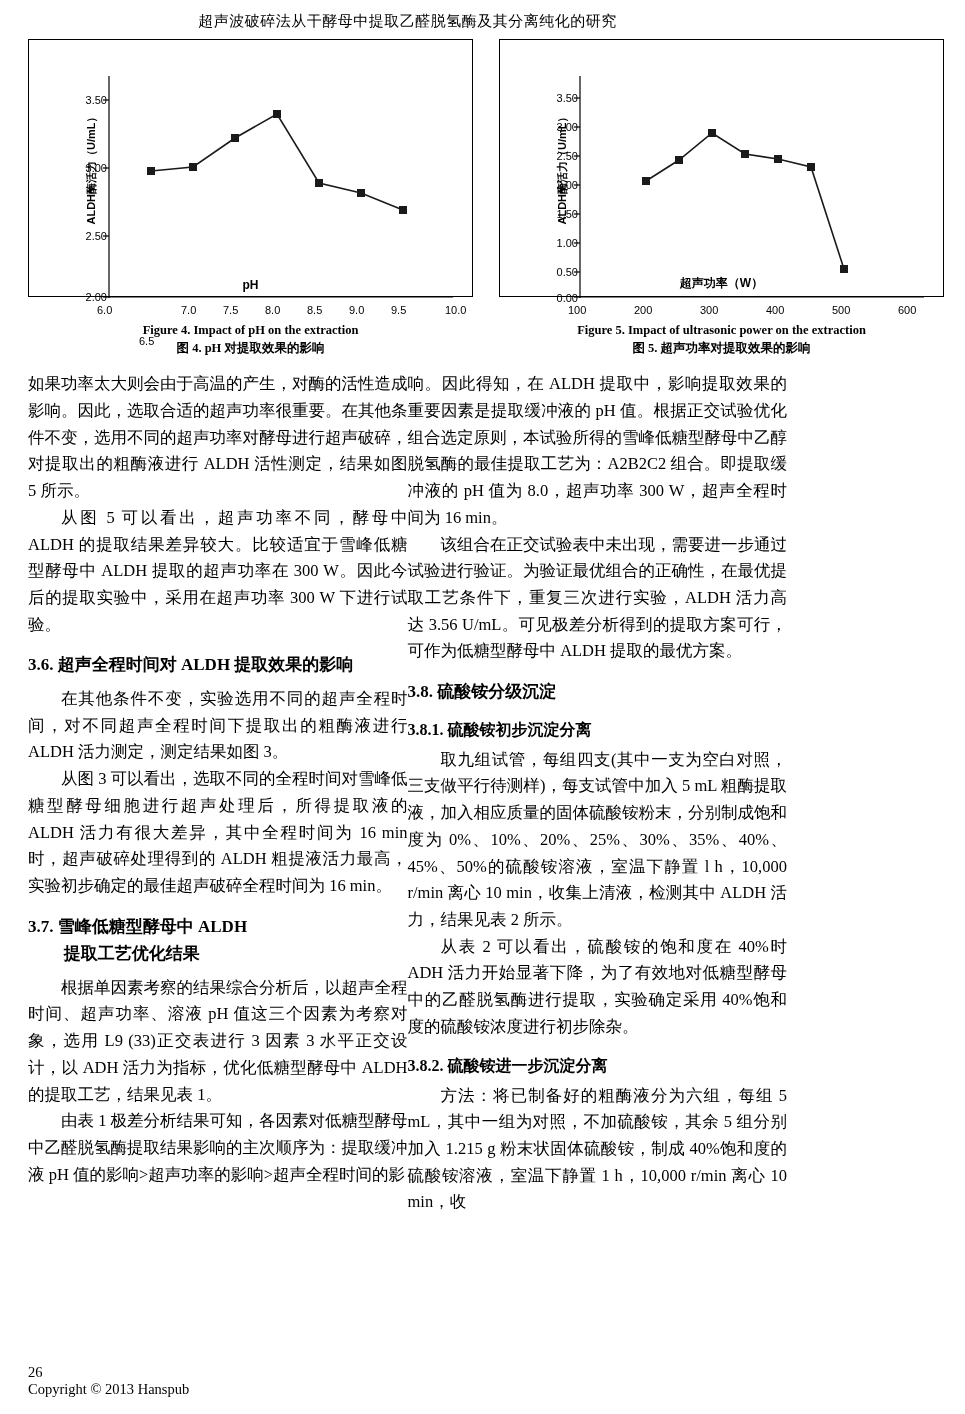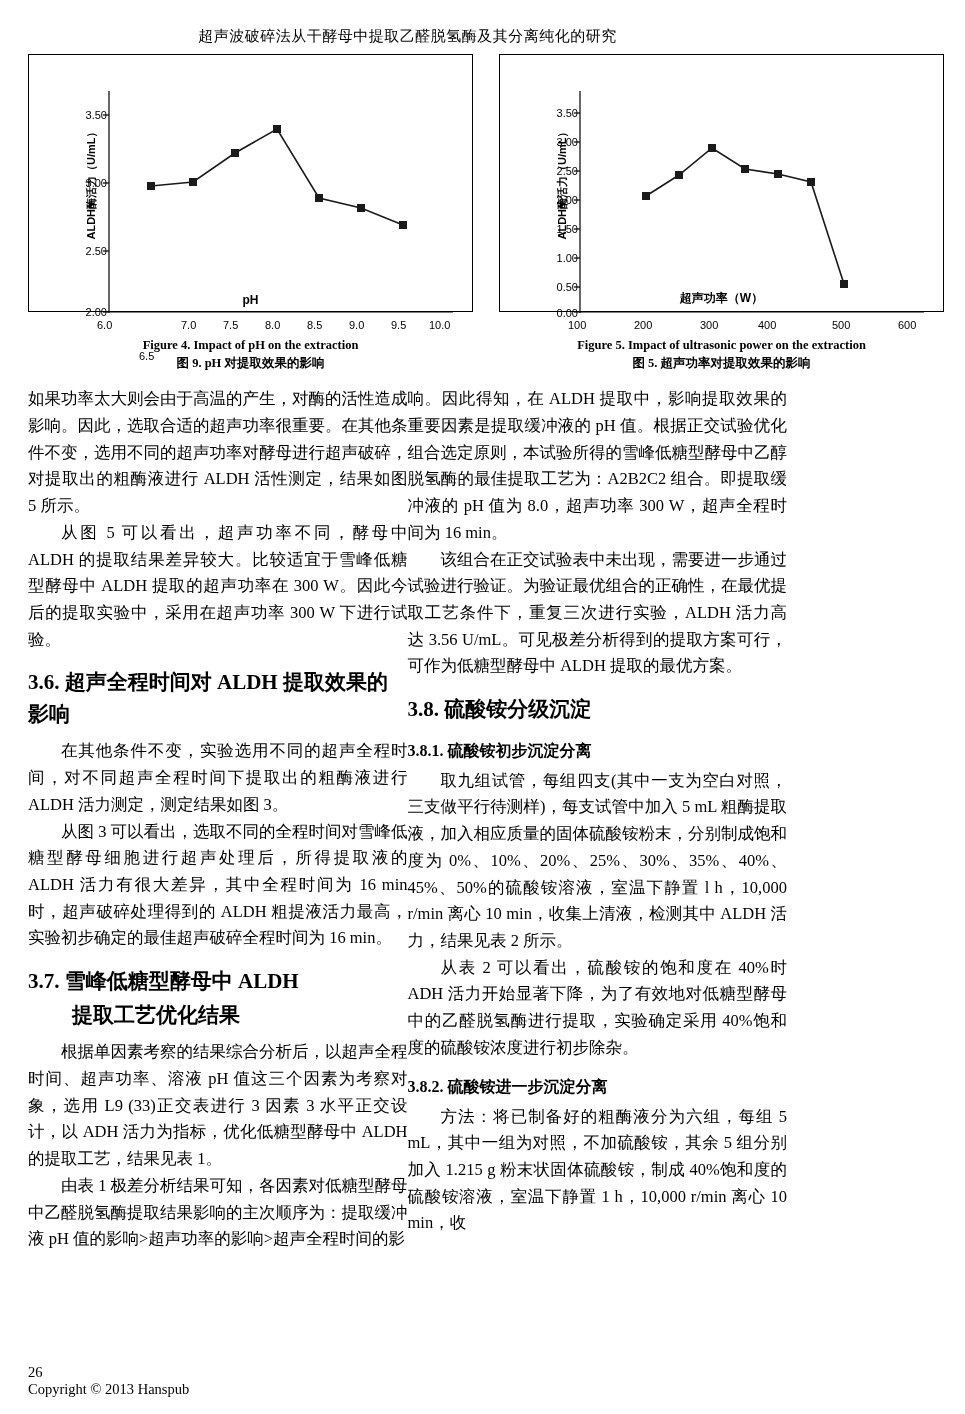--- a/index.html
+++ b/index.html
@@ -10,21 +10,21 @@
     font-family: "Liberation Serif", serif;
     color: #000;
     position: relative;
     overflow: hidden;
   }
   .page {
     position: absolute;
     left: 0; top: 0;
     width: 815px; height: 1414px;
     box-sizing: border-box;
-    padding: 23px 28px 10px 28px;
+    padding: 8px 28px 10px 28px;
   }
   .running-head {
     text-align: center;
     font-size: 15px;
     letter-spacing: 0.5px;
     margin: 4px 0 2px 0;
   }
 
   
   .figrow {
@@ -85,21 +85,21 @@
   .col { width: 441px; }
   p.body {
     margin: 0 0 0 0;
     font-size: 16.5px;
     line-height: 1.62;
     text-align: justify;
     text-justify: inter-ideograph;
   }
   p.ind { text-indent: 2em; }
   h3.sec {
-    font-size: 21px;
+    font-size: 17px;
     font-weight: bold;
     margin: 14px 0 8px 0;
     line-height: 1.5;
   }
   h4.subsec {
     font-size: 16px;
     font-weight: bold;
     margin: 13px 0 5px 0;
     line-height: 1.5;
   }
@@ -135,21 +135,21 @@
           <div class="ytick" style="left:30px; top:251px; width:48px;">2.00</div>
 
           <div class="xtick" style="left:68px; top:264px;">6.0</div>
           <div class="xtick" style="left:110px; top:264px;margin-top:31px;">6.5</div>
           <div class="xtick" style="left:152px; top:264px;">7.0</div>
           <div class="xtick" style="left:194px; top:264px;">7.5</div>
           <div class="xtick" style="left:236px; top:264px;">8.0</div>
           <div class="xtick" style="left:278px; top:264px;">8.5</div>
           <div class="xtick" style="left:320px; top:264px;">9.0</div>
           <div class="xtick" style="left:362px; top:264px;">9.5</div>
-          <div class="xtick" style="left:400px; top:264px;">10.0</div>
+          <div class="xtick" style="left:416px; top:264px;">10.0</div>
 
           <svg width="445" height="258" viewBox="0 0 445 258" style="position:absolute;left:0;top:0;">
 
             <line x1="80" y1="36" x2="80" y2="258" stroke="#000" stroke-width="1.2"></line>
             <line x1="80" y1="258" x2="424" y2="258" stroke="#000" stroke-width="1.2"></line>
 
             <line x1="74" y1="60" x2="80" y2="60" stroke="#000" stroke-width="1.2"></line>
             <line x1="74" y1="128" x2="80" y2="128" stroke="#000" stroke-width="1.2"></line>
             <line x1="74" y1="196" x2="80" y2="196" stroke="#000" stroke-width="1.2"></line>
             <line x1="74" y1="257" x2="80" y2="257" stroke="#000" stroke-width="1.2"></line>
@@ -174,42 +174,42 @@
               <rect x="328" y="149" width="8" height="8"></rect>
               <rect x="370" y="166" width="8" height="8"></rect>
             </g>
           </svg>
 
           <div class="xlabel" style="bottom:4px;text-align:center;">pH</div>
         </div>
       </div>
       <div class="figcap">
         <div>Figure 4. Impact of pH on the extraction</div>
-        <div class="cn">图 9. pH 对提取效果的影响</div>
+        <div class="cn">图 4. pH 对提取效果的影响</div>
       </div>
     </div>
 
     <div class="figbox">
       <div class="chart-wrap">
         <div class="chart-inner">
           <div class="ylabel">ALDH酶活力（U/mL）</div>
 
           <div class="ytick" style="left:30px; top:52px; width:48px;">3.50</div>
           <div class="ytick" style="left:30px; top:81px; width:48px;">3.00</div>
           <div class="ytick" style="left:30px; top:110px; width:48px;">2.50</div>
           <div class="ytick" style="left:30px; top:139px; width:48px;">2.00</div>
           <div class="ytick" style="left:30px; top:168px; width:48px;">1.50</div>
           <div class="ytick" style="left:30px; top:197px; width:48px;">1.00</div>
           <div class="ytick" style="left:30px; top:226px; width:48px;">0.50</div>
           <div class="ytick" style="left:30px; top:252px; width:48px;">0.00</div>
 
           <div class="xtick" style="left:68px; top:264px;">100</div>
           <div class="xtick" style="left:134px; top:264px;">200</div>
           <div class="xtick" style="left:200px; top:264px;">300</div>
-          <div class="xtick" style="left:258px; top:264px;">400</div>
+          <div class="xtick" style="left:266px; top:264px;">400</div>
           <div class="xtick" style="left:332px; top:264px;">500</div>
           <div class="xtick" style="left:398px; top:264px;">600</div>
 
           <svg width="445" height="258" viewBox="0 0 445 258" style="position:absolute;left:0;top:0;">
             <line x1="80" y1="36" x2="80" y2="258" stroke="#000" stroke-width="1.2"></line>
             <line x1="80" y1="258" x2="424" y2="258" stroke="#000" stroke-width="1.2"></line>
 
             <line x1="74" y1="58" x2="80" y2="58" stroke="#000" stroke-width="1.2"></line>
             <line x1="74" y1="87" x2="80" y2="87" stroke="#000" stroke-width="1.2"></line>
             <line x1="74" y1="116" x2="80" y2="116" stroke="#000" stroke-width="1.2"></line>

